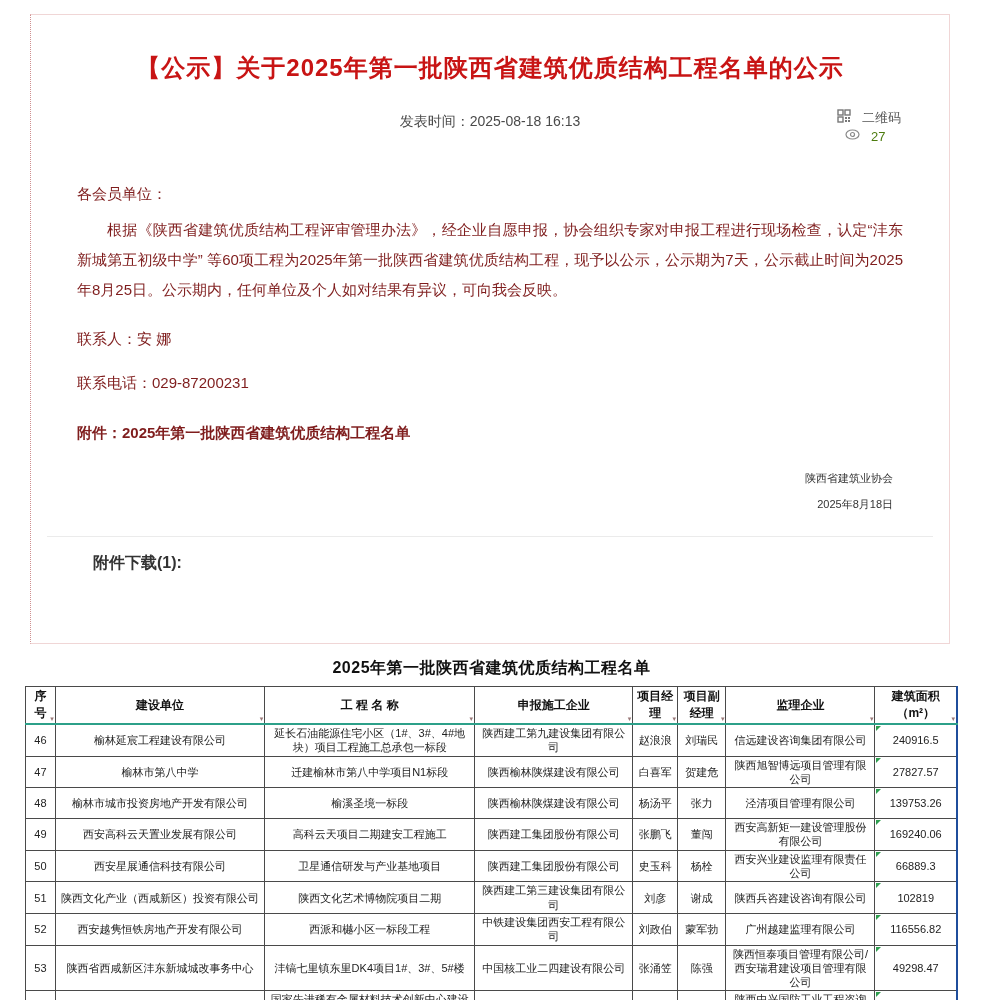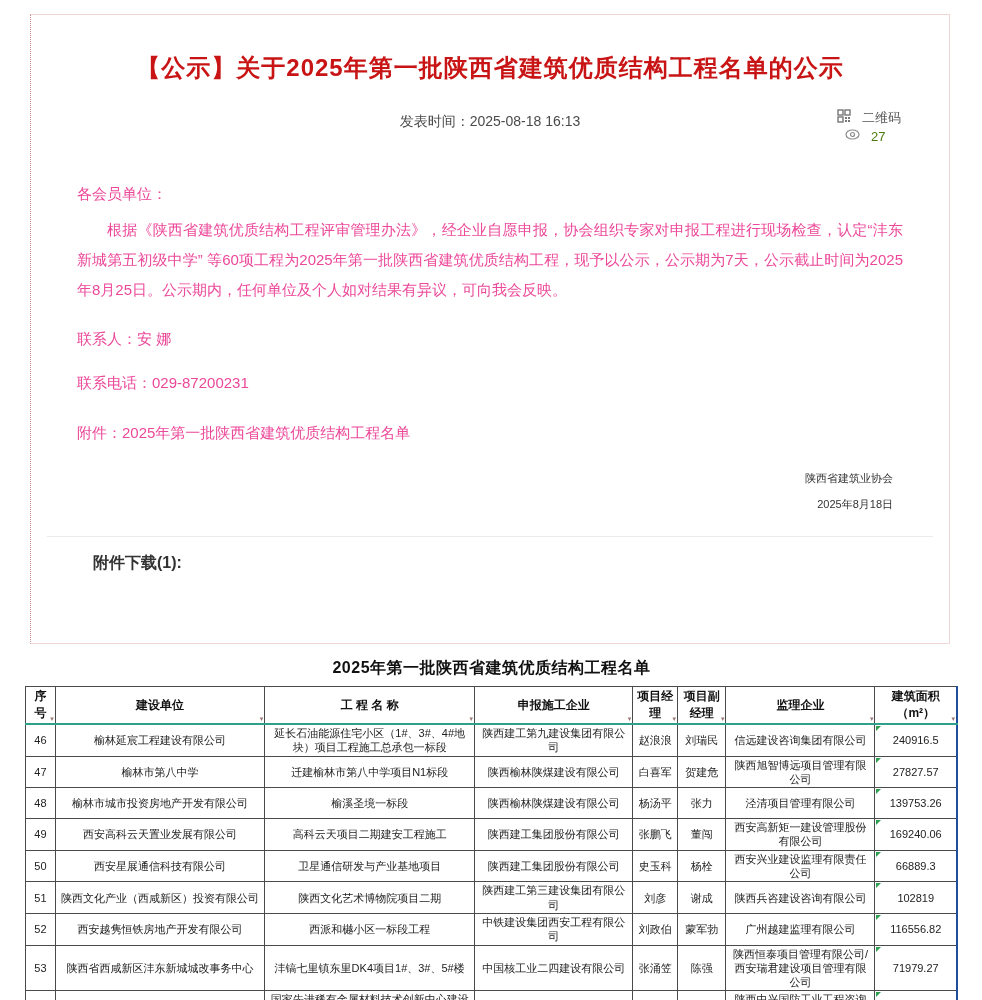--- a/index.html
+++ b/index.html
@@ -12,25 +12,25 @@
   .n-title { margin:36px 26px 0; text-align:center; color:#c81414; font-size:24px; font-weight:bold;
              line-height:34px; letter-spacing:1px; }
   .n-meta { position:relative; margin-top:26px; height:44px; }
   .pub-time { position:absolute; left:50%; transform:translateX(-50%); top:2px;
               font-size:14px; color:#4a4a4a; }
   .meta-right { position:absolute; right:48px; top:-2px; font-size:13px; color:#555; }
   .meta-line { display:flex; align-items:flex-start; gap:11px; height:20px; }
   .meta-line.second { margin-left:8px; color:#4d7c0f; }
   .icon-svg { display:inline-block; vertical-align:middle; }
 
-  .n-body { margin:28px 46px 0; font-size:15px; color:#ec4899; }
+  .n-body { margin:28px 46px 0; font-size:15px; color:#7f1d1d; }
   .salutation { line-height:22px; }
   .n-par { margin-top:10px; text-indent:2em; line-height:30px; text-align:justify; }
   .contact { margin-top:24px; line-height:20px; }
-  .attach { margin-top:30px; line-height:20px; font-weight:normal; }
+  .attach { margin-top:30px; line-height:20px; font-weight:bold; }
   .sig { margin:28px 56px 0 0; text-align:right; font-size:11px; }
   .sig-date { margin-top:11px; }
   .n-divider { margin:24px 16px 0; border-top:1px solid #ebebeb; }
   .download { margin:16px 0 0 62px; font-size:16px; font-weight:bold; color:#333; }
 
   
   .sheet { position:absolute; left:25px; top:658px; width:933px; }
   .sheet-title { text-align:center; font-size:16px; font-weight:bold; color:#111;
                  font-family:Liberation Sans, sans-serif; margin-bottom:7px; letter-spacing:0.5px; }
   table.grid { width:100%; border-collapse:collapse; table-layout:fixed;
@@ -194,21 +194,21 @@
           <td><span class="tri"></span><span>116556.82</span></td>
         </tr>
         <tr>
           <td><span>53</span></td>
           <td><span>陕西省西咸新区沣东新城城改事务中心</span></td>
           <td><span>沣镐七里镇东里DK4项目1#、3#、5#楼</span></td>
           <td><span>中国核工业二四建设有限公司</span></td>
           <td><span>张涌笠</span></td>
           <td><span>陈强</span></td>
           <td><span>陕西恒泰项目管理有限公司/西安瑞君建设项目管理有限公司</span></td>
-          <td><span class="tri"></span><span>71979.27</span></td>
+          <td><span class="tri"></span><span>49298.47</span></td>
         </tr>
         <tr>
           <td></td>
           <td></td>
           <td><span>国家先进稀有金属材料技术创新中心建设项目（一期）二标段</span></td>
           <td></td>
           <td></td>
           <td></td>
           <td><span>陕西中兴国防工业工程咨询有限公司</span></td>
           <td>

